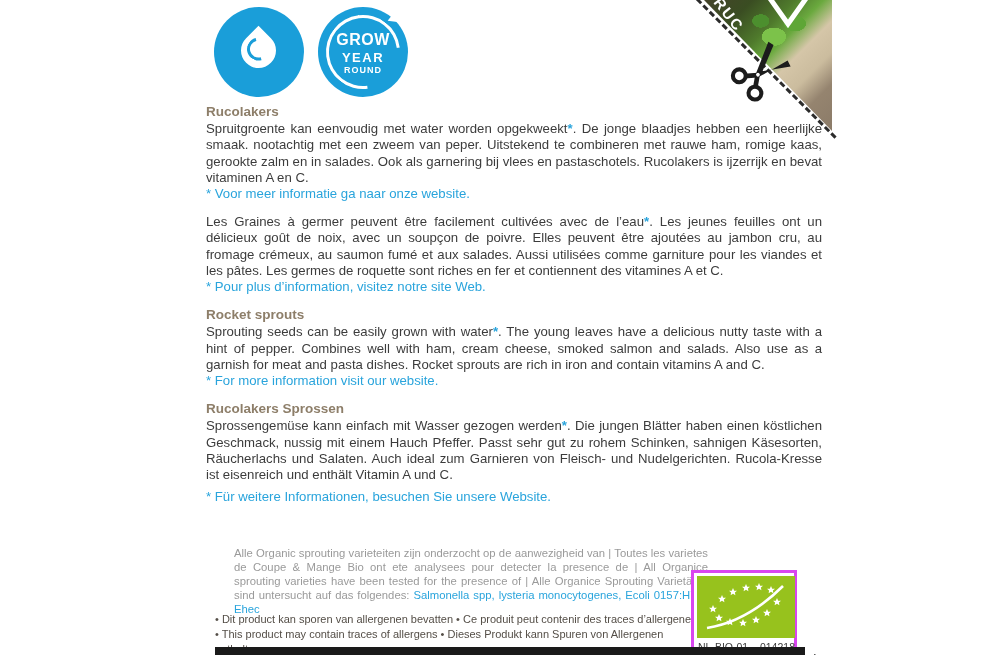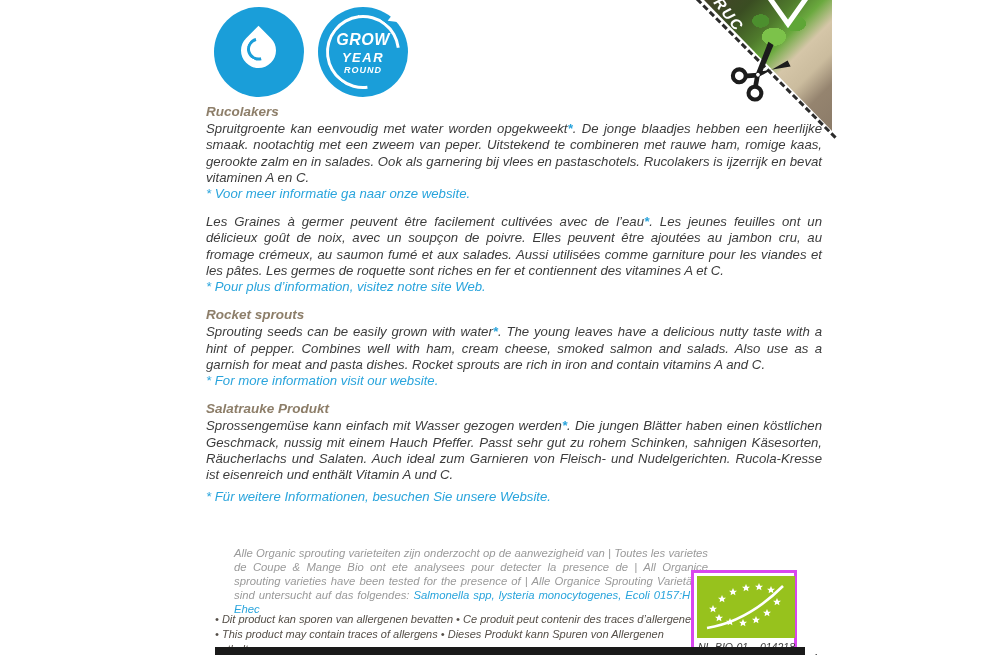--- a/index.html
+++ b/index.html
@@ -1,21 +1,21 @@
 <!DOCTYPE html>
 <html><head>
 <meta charset="utf-8">
 <style>
   html,body { margin:0; padding:0; }
   body {
     width:982px; height:655px; background:#ffffff; overflow:hidden;
     font-family:"Liberation Sans", sans-serif;
     -webkit-font-smoothing:antialiased;
   }
-  .canvas { position:relative; width:900px; height:655px; background:#fff;font-style:italic; }
+  .canvas { position:relative; width:900px; height:655px; background:#fff; }
 
   
   .badge { position:absolute; width:90px; height:90px; border-radius:50%; background:#1a9ed9; }
   .badge-water { left:214px; top:7px; }
   .badge-grow  { left:318px; top:7px; }
 
   .drop { position:absolute; left:27px; top:26px; width:35px; height:35px;
           background:#fff; border-radius:0 50% 50% 50%; transform:rotate(45deg); }
   .drop::after { content:""; position:absolute; left:5px; top:5px; right:7px; bottom:7px;
           border:3px solid transparent; border-bottom-color:#1a9ed9; border-left-color:#1a9ed9;
@@ -126,21 +126,21 @@
       <div class="section-link">* Pour plus d’information, visitez notre site Web.</div>
     </div>
 
     <div class="section">
       <div class="section-title">Rocket sprouts</div>
       <div class="section-body"><span>Sprouting seeds can be easily grown with water</span><span class="ast">*</span><span>. The young leaves have a delicious nutty taste with a hint of pepper. Combines well with ham, cream cheese, smoked salmon and salads. Also use as a garnish for meat and pasta dishes. Rocket sprouts are rich in iron and contain vitamins A and C.</span></div>
       <div class="section-link">* For more information visit our website.</div>
     </div>
 
     <div class="section">
-      <div class="section-title">Salatrauke Produkt</div>
+      <div class="section-title">Rucolakers Sprossen</div>
       <div class="section-body"><span>Sprossengemüse kann einfach mit Wasser gezogen werden</span><span class="ast">*</span><span>. Die jungen Blätter haben einen köstlichen Geschmack, nussig mit einem Hauch Pfeffer. Passt sehr gut zu rohem Schinken, sahnigen Käsesorten, Räucherlachs und Salaten. Auch ideal zum Garnieren von Fleisch- und Nudelgerichten. Rucola-Kresse ist eisenreich und enthält Vitamin A und C.</span></div>
       <div class="section-link gap-link">* Für weitere Informationen, besuchen Sie unsere Website.</div>
     </div>
 
   </div>
 
   <div class="disclaimer"><span>Alle Organic sprouting varieteiten zijn onderzocht op de aanwezigheid van | Toutes les varietes de Coupe &amp; Mange Bio ont ete analysees pour detecter la presence de | All Organice sprouting varieties have been tested for the presence of | Alle Organice Sprouting Varietäten sind untersucht auf das folgendes: </span><span class="pathogens">Salmonella spp, lysteria monocytogenes, Ecoli 0157:H7 &amp; Ehec</span></div>
 
   <div class="allergens">
     <div>• Dit product kan sporen van allergenen bevatten • Ce produit peut contenir des traces d’allergenes</div>

